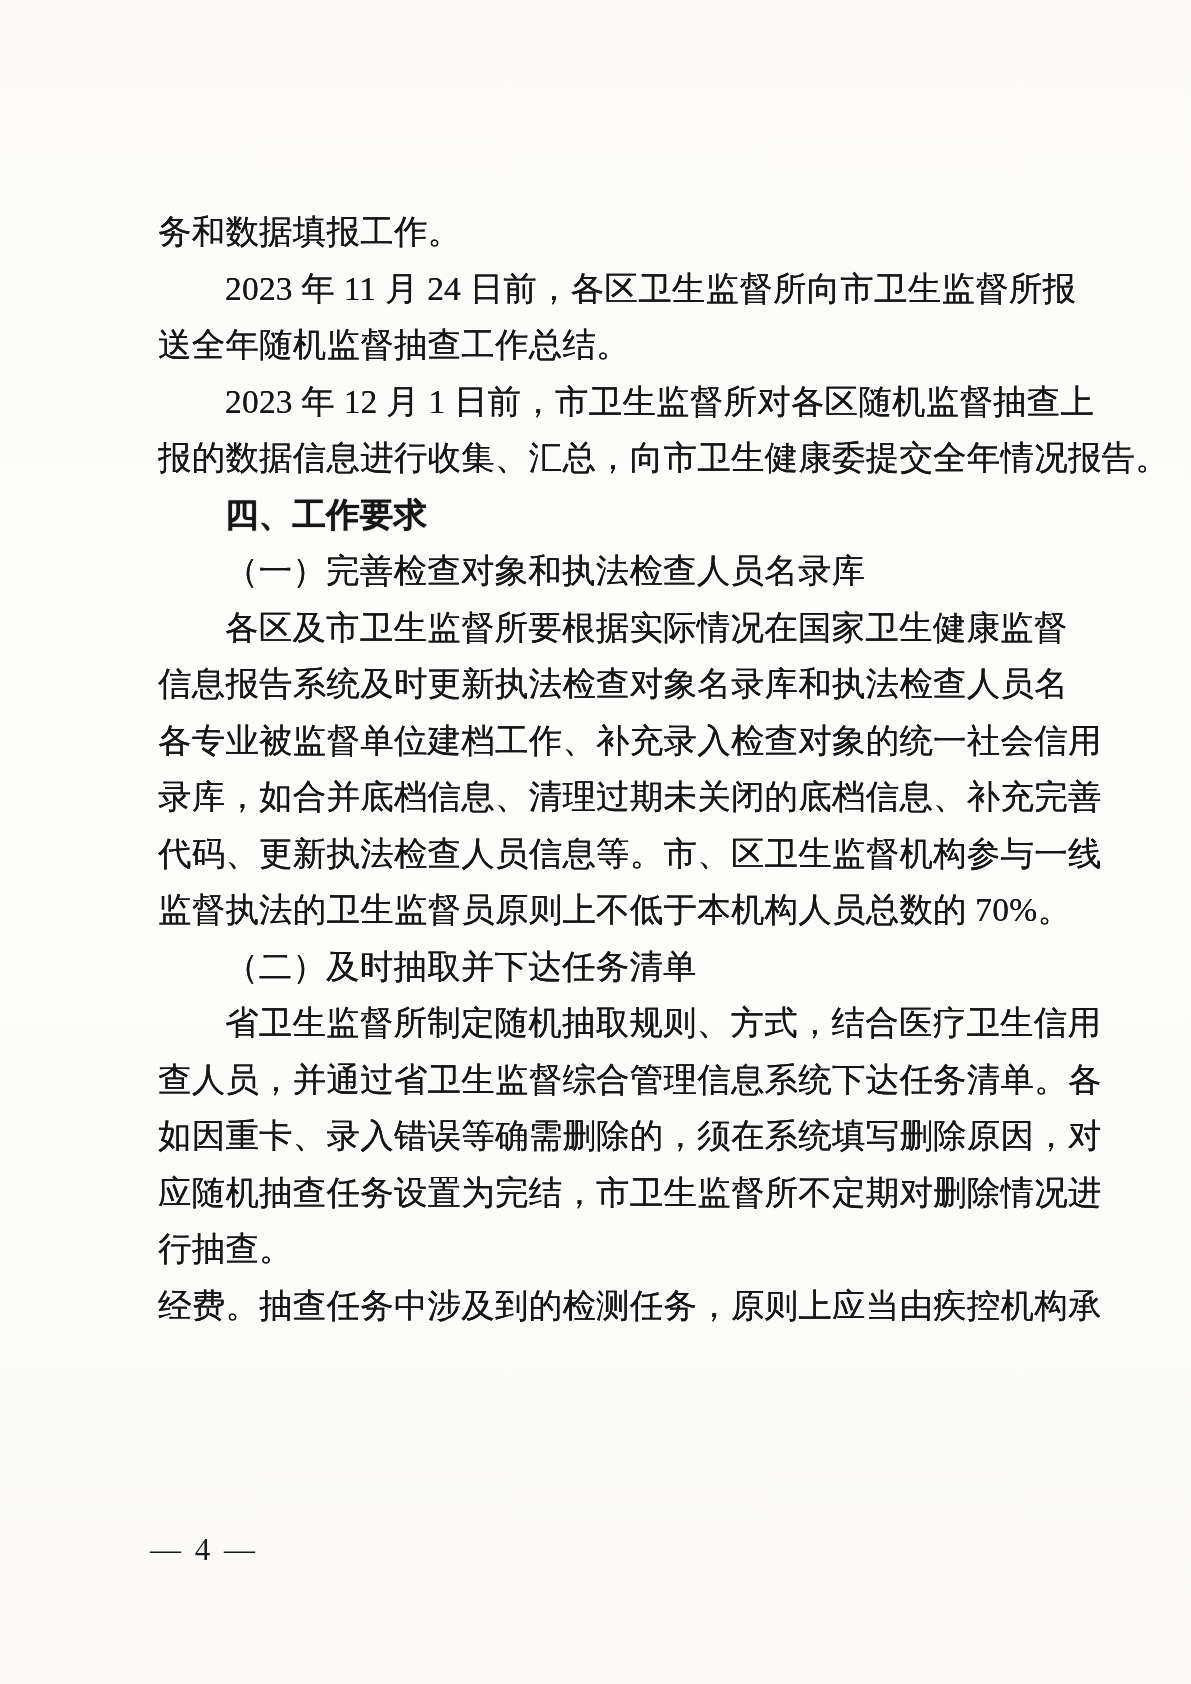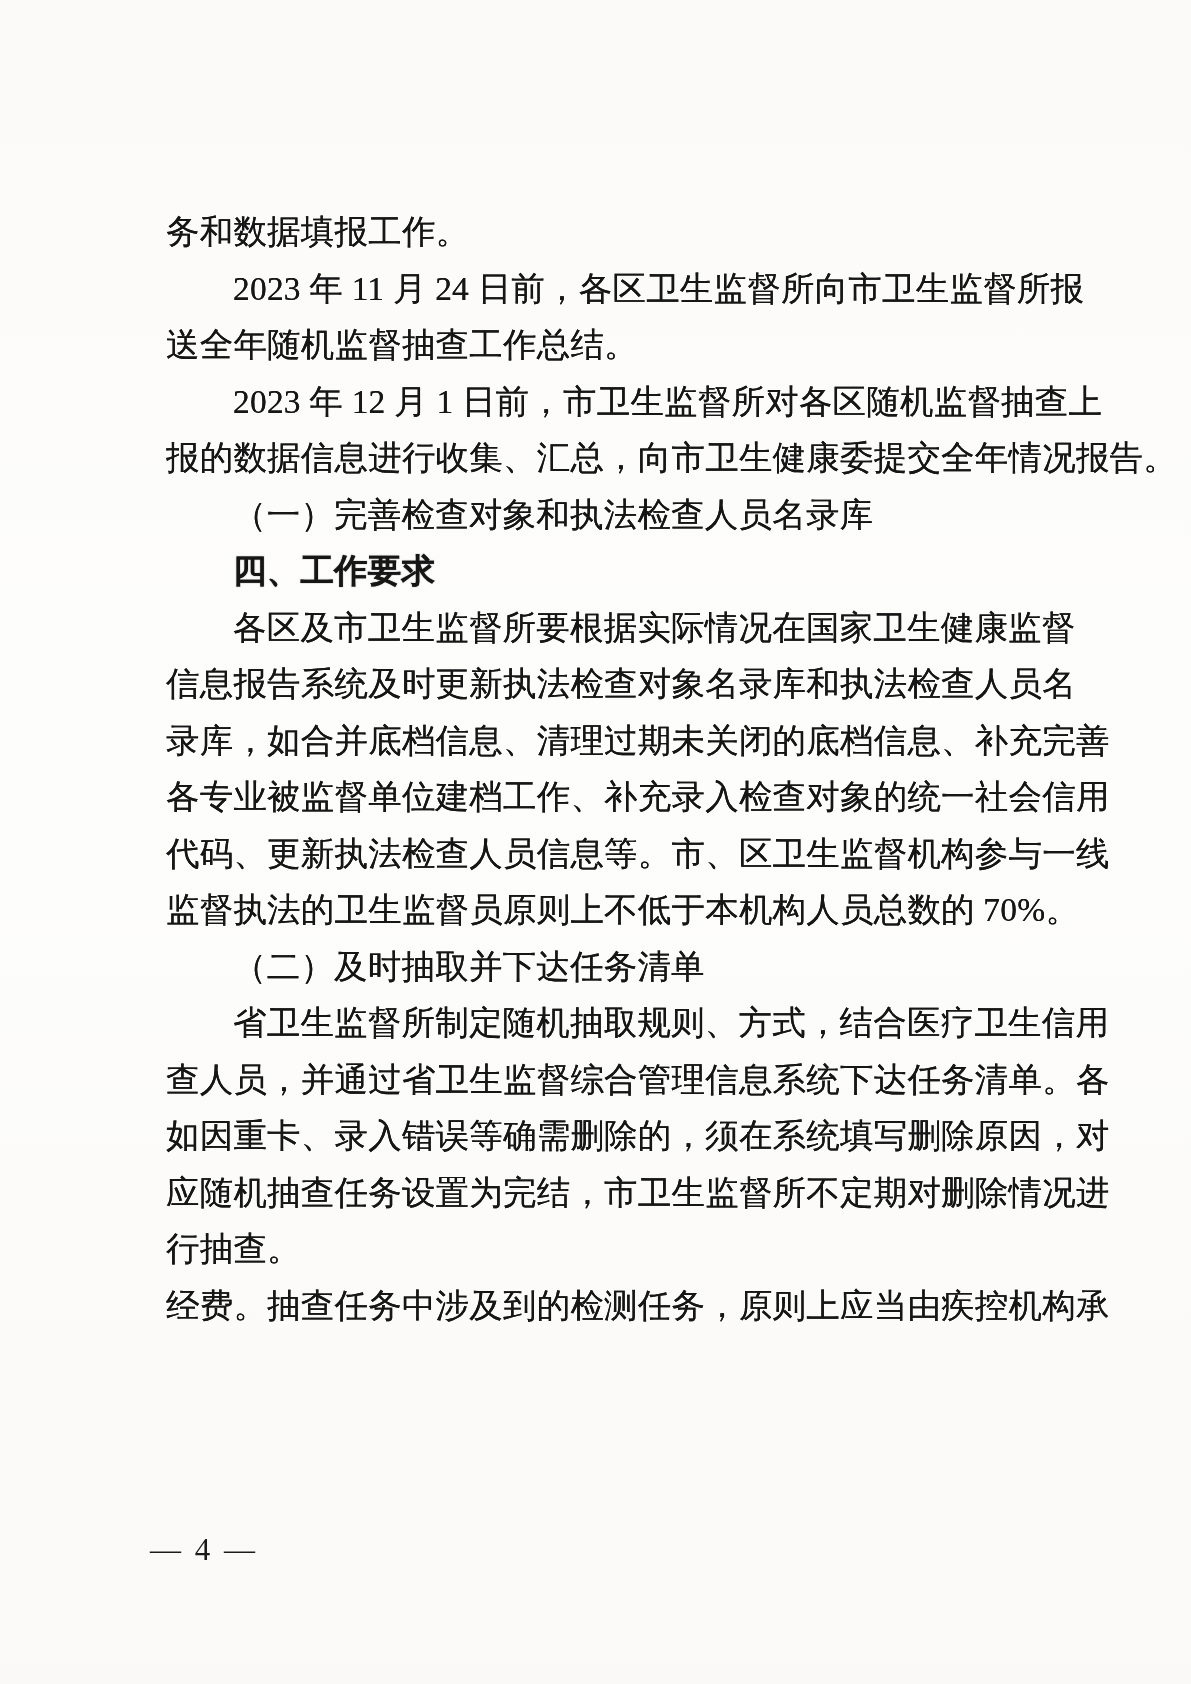--- a/index.html
+++ b/index.html
@@ -15,21 +15,21 @@
   .page {
     position: relative;
     width: 1191px;
     height: 1684px;
     overflow: hidden;
     background: linear-gradient(180deg, #fbfaf9 0%, #fdfdfc 45%, #faf9f7 100%);
     color: #151515;
   }
   .content {
     position: absolute;
-    left: 166px;
+    left: 158px;
     top: 204px;
     width: 910px;
   }
   .line {
     font-size: 33.5px;
     line-height: 56.5px;
     height: 56.5px;
     white-space: nowrap;
     letter-spacing: 0.2px;
     color: #161616;
@@ -60,26 +60,26 @@
 </head>
 <body>
 
 <div class="page">
   <div class="content">
     <div class="line">务和数据填报工作。</div>
     <div class="line indent">2023 年 11 月 24 日前，各区卫生监督所向市卫生监督所报</div>
     <div class="line">送全年随机监督抽查工作总结。</div>
     <div class="line indent">2023 年 12 月 1 日前，市卫生监督所对各区随机监督抽查上</div>
     <div class="line">报的数据信息进行收集、汇总，向市卫生健康委提交全年情况报告。</div>
+    <div class="line indent h1">四、工作要求</div>
     <div class="line indent h2">（一）完善检查对象和执法检查人员名录库</div>
-    <div class="line indent h1">四、工作要求</div>
     <div class="line indent">各区及市卫生监督所要根据实际情况在国家卫生健康监督</div>
     <div class="line">信息报告系统及时更新执法检查对象名录库和执法检查人员名</div>
+    <div class="line">各专业被监督单位建档工作、补充录入检查对象的统一社会信用</div>
     <div class="line">录库，如合并底档信息、清理过期未关闭的底档信息、补充完善</div>
-    <div class="line">各专业被监督单位建档工作、补充录入检查对象的统一社会信用</div>
     <div class="line">代码、更新执法检查人员信息等。市、区卫生监督机构参与一线</div>
     <div class="line">监督执法的卫生监督员原则上不低于本机构人员总数的 70%。</div>
     <div class="line indent h2">（二）及时抽取并下达任务清单</div>
     <div class="line indent">省卫生监督所制定随机抽取规则、方式，结合医疗卫生信用</div>
     <div class="line">查人员，并通过省卫生监督综合管理信息系统下达任务清单。各</div>
     <div class="line">如因重卡、录入错误等确需删除的，须在系统填写删除原因，对</div>
     <div class="line">应随机抽查任务设置为完结，市卫生监督所不定期对删除情况进</div>
     <div class="line">行抽查。</div>
     <div class="line">经费。抽查任务中涉及到的检测任务，原则上应当由疾控机构承</div>
   </div>

